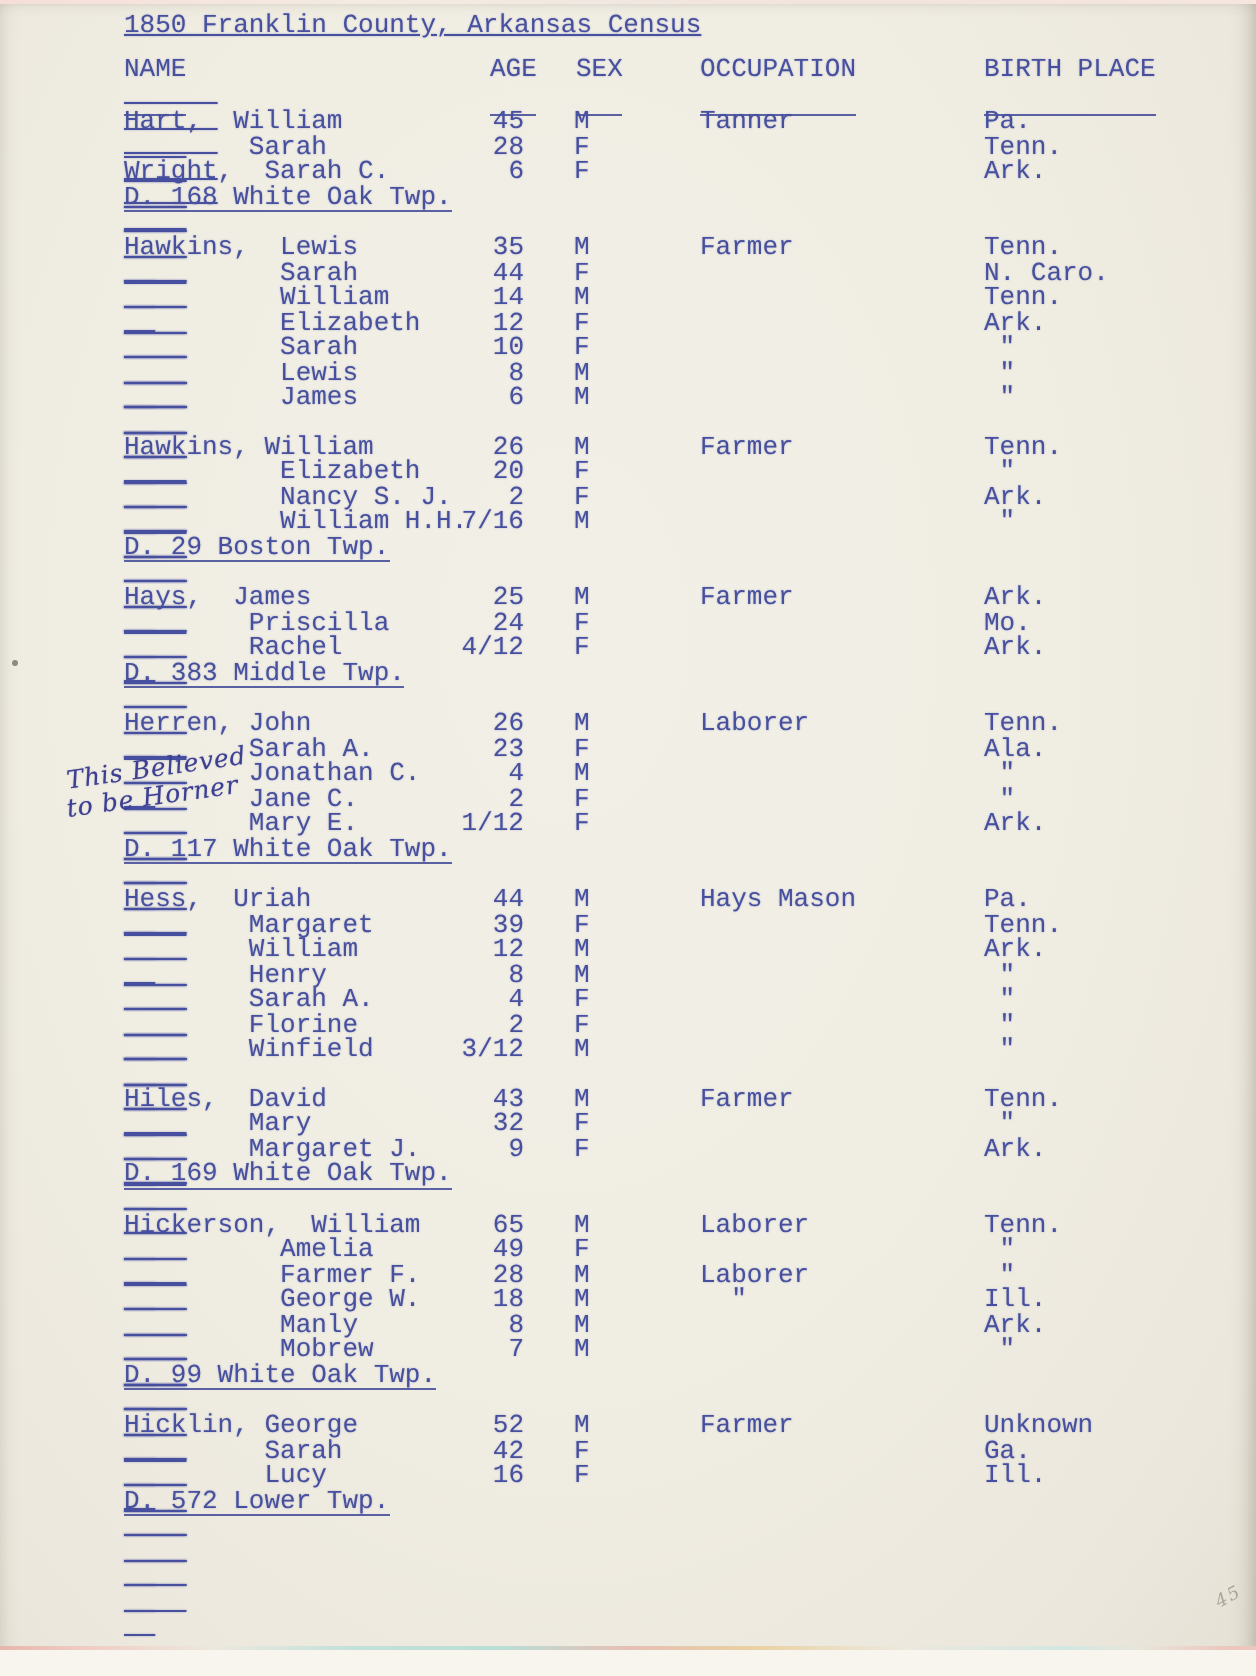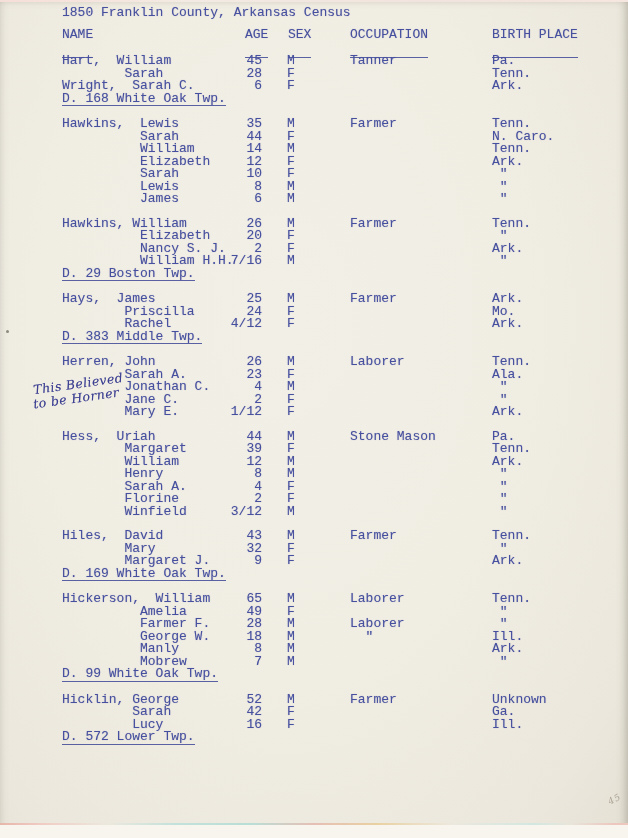--- a/index.html
+++ b/index.html
@@ -7,21 +7,21 @@
     position:relative; width:628px; height:838px; overflow:hidden;
     background: radial-gradient(ellipse at 45% 38%, #f2efe7 0%, #f0ede3 50%, #ebe7dc 85%, #e4e0d4 100%);
     box-shadow: inset -7px 0 10px -5px rgba(110,105,90,.38),
                 inset 0 5px 8px -5px rgba(140,120,110,.30),
                 inset 6px 0 9px -6px rgba(110,105,90,.22);
     font-family: "Liberation Mono","DejaVu Sans Mono",monospace;
     font-size: 13px; line-height: 12.5px;
     color: #47509e;
   }
   .ink { text-shadow: 0 0 1px rgba(71,80,158,.38); }
-  .content { position:absolute; left:62px; top:7px; right:0; }
+  .content { position:absolute; left:62px; top:7px; right:0;text-decoration:underline; }
   .title { white-space:pre; margin-bottom:9px; }
   .hdr-row, .row { position:relative; height:12.5px; white-space:pre; }
   .hdr-row { margin-bottom:14px; }
   .col { position:absolute; top:0; white-space:pre; }
   .c-name { left:0; }
   .c-age  { left:148px; width:52px; text-align:right; }
   .c-sex  { left:225px; }
   .c-occ  { left:288px; }
   .c-bp   { left:430px; }
   .h-name { left:0; }
@@ -267,29 +267,30 @@
   </div>
 
   <div class="row">
     <span class="col c-name">        Mary E.</span>
     <span class="col c-age">1/12</span>
     <span class="col c-sex">F</span>
     <span class="col c-occ"></span>
     <span class="col c-bp">Ark.</span>
   </div>
 </div>
+    <div class="district">D. 117 White Oak Twp.</div>
   </div>
 
   <div class="family">
     <div class="rows">
   <div class="row">
     <span class="col c-name">Hess,  Uriah</span>
     <span class="col c-age">44</span>
     <span class="col c-sex">M</span>
-    <span class="col c-occ">Stone Mason</span>
+    <span class="col c-occ">Hays Mason</span>
     <span class="col c-bp">Pa.</span>
   </div>
 
   <div class="row">
     <span class="col c-name">        Margaret</span>
     <span class="col c-age">39</span>
     <span class="col c-sex">F</span>
     <span class="col c-occ"></span>
     <span class="col c-bp">Tenn.</span>
   </div>

